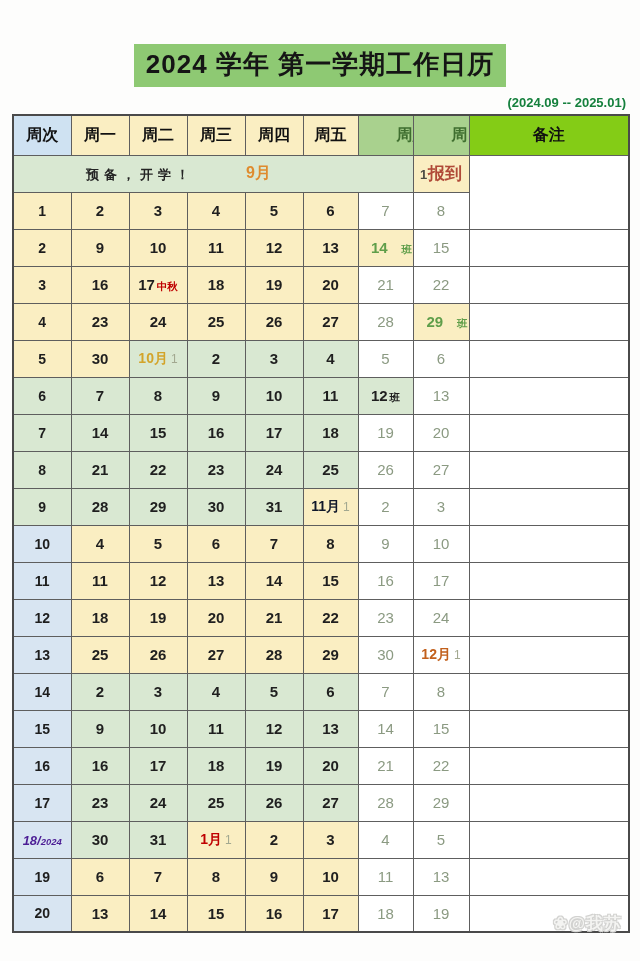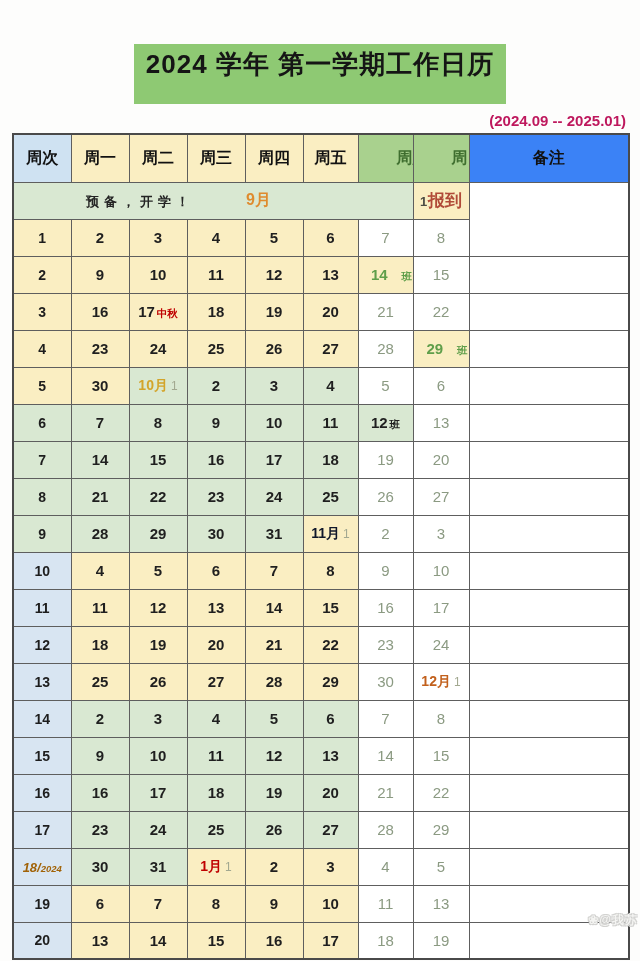--- a/index.html
+++ b/index.html
@@ -12,49 +12,49 @@
     overflow:hidden;
   }
   .title-wrap { text-align:center; padding-top:44px; }
   .title {
     display:inline-block;
     background:#8ec973;
     color:#151515;
     font-size:26px;
     font-weight:bold;
     letter-spacing:1px;
-    padding:3px 12px 22px 12px;
+    padding:3px 12px 5px 12px;
   }
   .subtitle {
     text-align:right;
     margin:8px 14px 4px 0;
-    font-size:15px;
+    font-size:13px;
     font-weight:bold;
-    color:#be185d;
+    color:#15803d;
   }
   table.cal {
     border-collapse:collapse;
     table-layout:fixed;
     margin-left:12px;
     width:616px;
     border:2px solid #4a4a4a;
   }
   .cal th, .cal td {
     border:1px solid #5e5e5e;
     text-align:center;
     vertical-align:middle;
     overflow:hidden;
     white-space:nowrap;
   }
-  .cal th { height:48px; font-size:16px; color:#111; }
+  .cal th { height:40px; font-size:16px; color:#111; }
   .cal td { height:37px; }
   thead .h-weeknum { background:#cfe2f2; }
   thead .h-weekday { background:#faeec2; }
   thead .h-weekend { background:#a9d18e; color:#3f6e2f;padding-left:38px; }
-  thead .h-notes   { background:#3b82f6; }
+  thead .h-notes   { background:#84cc16; }
 
   .month-band { background:#d9e8d2; }
   .month-band .band-inner { display:flex; align-items:flex-end; }
   .greeting {
     font-size:13px; font-weight:bold; color:#242424;
     letter-spacing:5px; margin-left:72px;
   }
   .month-label { font-size:16px; font-weight:bold; color:#df8b2e; margin-left:52px; }
   .sunday-start { background:#faeec2; }
   .sunday-start .num { font-size:13px; font-weight:bold; color:#4c4c44; }
@@ -75,30 +75,30 @@
   .t-black   { color:#1f1f1f; }
   .t-red     { color:#bf0000; }
   .t-gold    { color:#d3a42a; }
   .t-blue    { color:#0f172a; }
   .t-orange  { color:#c2601c; }
   .t-muted   { color:#a2a890; }
   .part { font-size:14px; font-weight:bold; }
   .part + .part { margin-left:3px; }
   .part.t-muted { font-size:12px; font-weight:400; }
 
-  .t-redhand { color:#a16207; font-style:italic;margin-left:40px; }
+  .t-redhand { color:#4c1d95; font-style:italic;margin-left:40px; }
   .t-redhand .wk-main { font-size:13px; font-weight:bold; }
   .t-redhand .wk-small { font-size:9.5px; font-weight:bold; }
 
   .notes-cell { background:#ffffff; }
 
   .watermark {
     position:absolute;
-    right:2px; top:912px;
-    font-size:12px; font-weight:bold;
+    right:18px; top:912px;
+    font-size:17px; font-weight:bold;
     color:#f4f4f2;
     letter-spacing:1px;
     text-shadow:
       0 0 1px #c2c2c0, 1px 1px 0 #d4d4d2, -1px -1px 0 #d4d4d2,
       1px -1px 0 #d4d4d2, -1px 1px 0 #d4d4d2;
   }
 </style>
 </head>
 <body>
 

